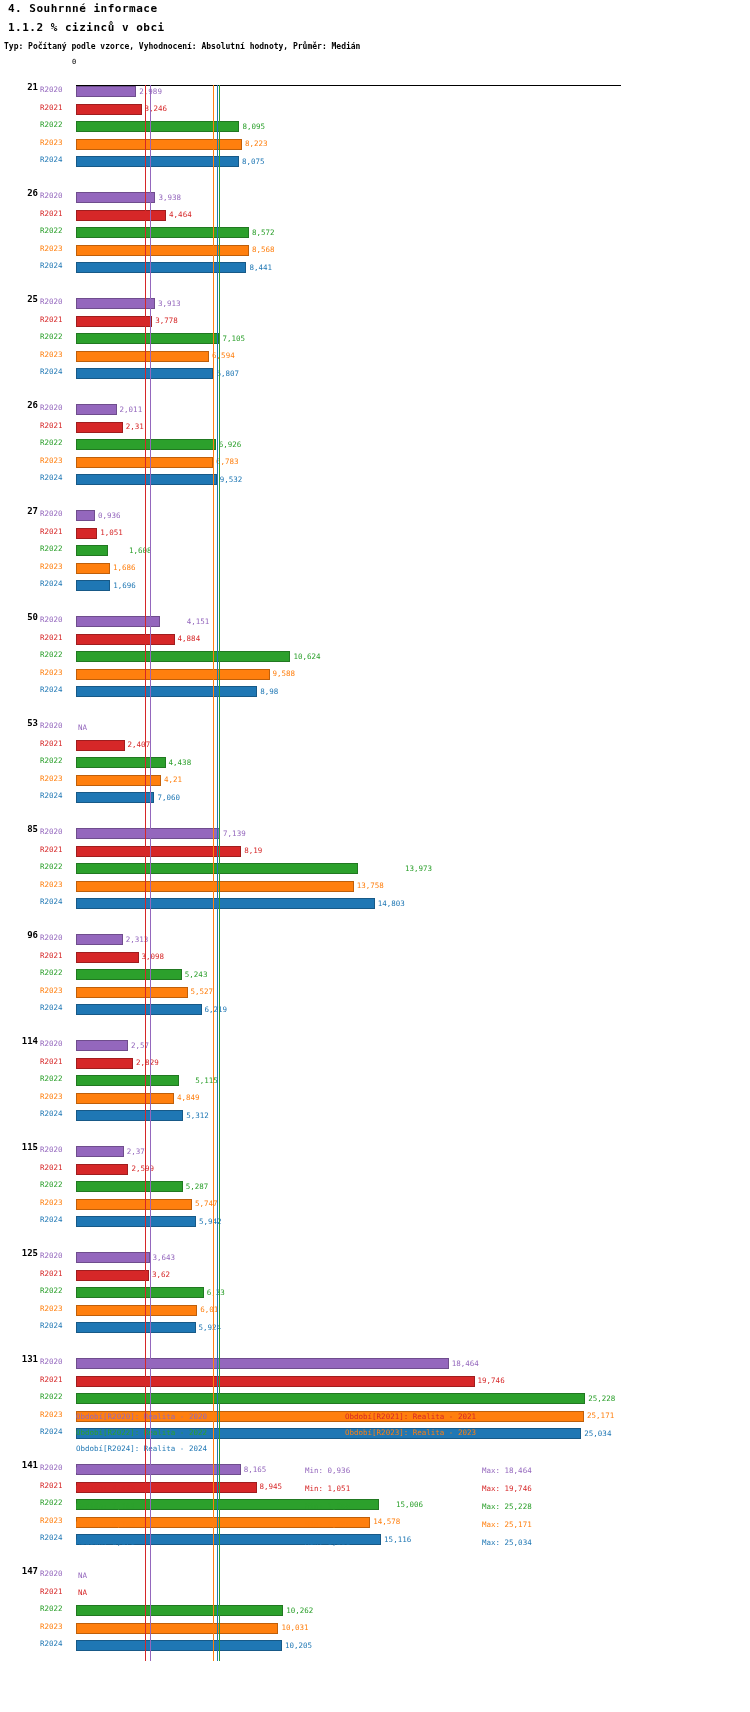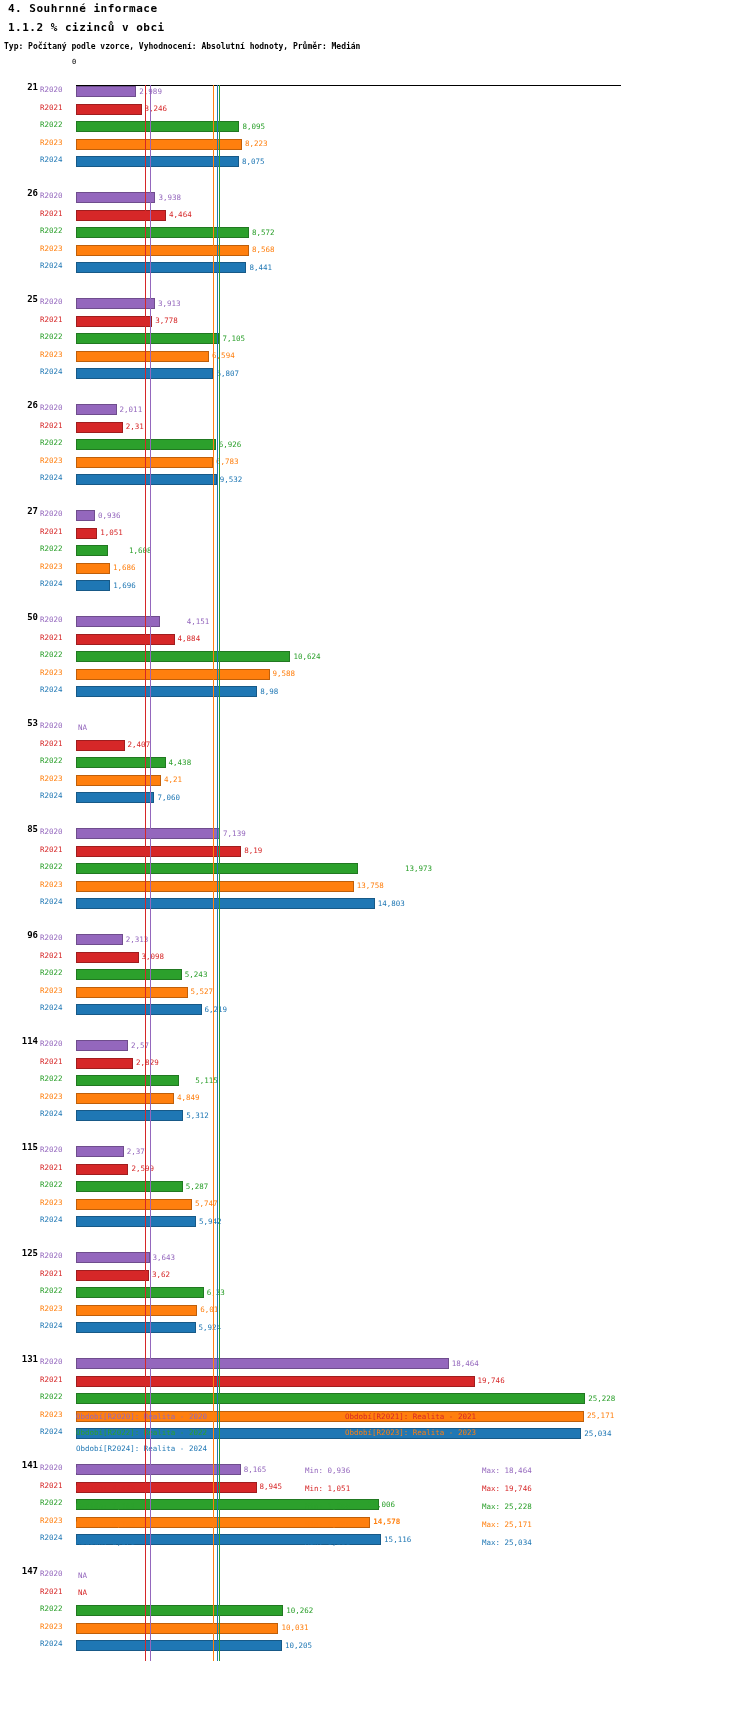--- a/index.html
+++ b/index.html
@@ -485,26 +485,26 @@
         <span class="bar-val" style="left: 203.812px; color: rgb(148, 103, 189);">8,165</span>
       </div>
       <div class="row" style="left: 40px; top: 1480.6px; width: 660px;">
         <span class="row-key" style="color: rgb(214, 39, 40);">R2021</span>
         <div class="bar" style="left: 36px; width: 180.556px; background: rgb(214, 39, 40);"></div>
         <span class="bar-val" style="left: 219.556px; color: rgb(214, 39, 40);">8,945</span>
       </div>
       <div class="row" style="left: 40px; top: 1498.2px; width: 660px;">
         <span class="row-key" style="color: rgb(44, 160, 44);">R2022</span>
         <div class="bar" style="left: 36px; width: 302.899px; background: rgb(44, 160, 44);"></div>
-        <span class="bar-val" style="left: 328px; color: rgb(44, 160, 44); text-align: right;">15,006</span>
+        <span class="bar-val" style="left: 356px; color: rgb(44, 160, 44); text-align: right;">15,006</span>
       </div>
       <div class="row" style="left: 40px; top: 1515.8px; width: 660px;">
         <span class="row-key" style="color: rgb(255, 127, 14);">R2023</span>
         <div class="bar" style="left: 36px; width: 294.26px; background: rgb(255, 127, 14);"></div>
-        <span class="bar-val" style="left: 333.26px; color: rgb(255, 127, 14); font-weight: bold;">14,578</span>
+        <span class="bar-val" style="left: 333.26px; color: rgb(255, 127, 14);">14,578</span>
       </div>
       <div class="row" style="left: 40px; top: 1533.4px; width: 660px;">
         <span class="row-key" style="color: rgb(31, 119, 180);">R2024</span>
         <div class="bar" style="left: 36px; width: 305.119px; background: rgb(31, 119, 180);"></div>
         <span class="bar-val" style="left: 344.119px; color: rgb(31, 119, 180);">15,116</span>
       </div>
       <div class="grp-label" style="left: 8px; top: 1566px;">147</div>
       <div class="row" style="left: 40px; top: 1569px; width: 660px;">
         <span class="row-key" style="color: rgb(148, 103, 189);">R2020</span>
         <span class="na-val" style="left: 38px; color: rgb(148, 103, 189);">NA</span>

